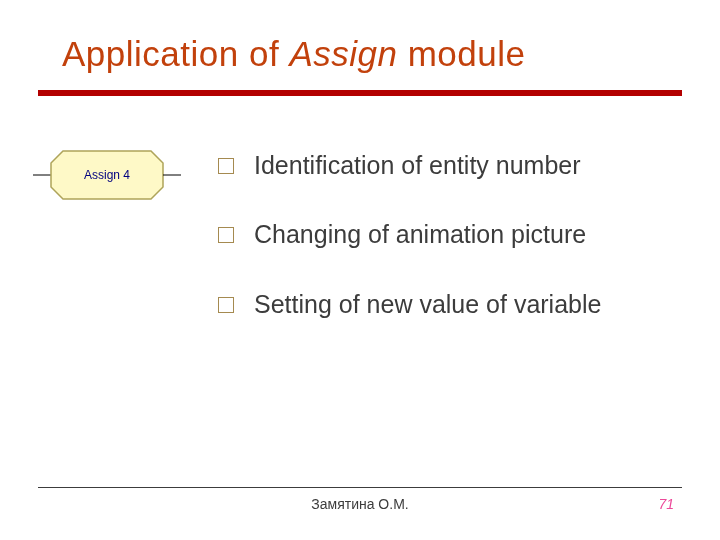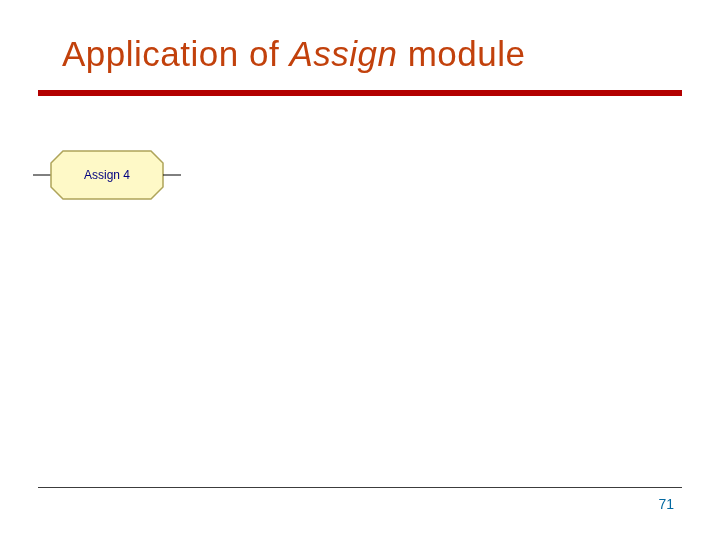--- a/index.html
+++ b/index.html
@@ -110,21 +110,22 @@
     bottom: 28px;
     text-align: center;
     font-size: 14px;
     color: #3c3c3c;
   }
   .footer-page {
     position: absolute;
     right: 46px;
     bottom: 28px;
     font-size: 14px;
-    color: #0369a1;
+    color: #ec4899;
+    font-style: italic;
   }
 </style>
 </head>
 <body>
 
 <div class="slide">
 
   <div class="title">
     <span>Application of </span><span class="italic">Assign</span><span> module</span>
   </div>
@@ -133,17 +134,32 @@
 
   <div class="module-icon">
     <svg width="148" height="60">
       <line class="connector" x1="0" y1="30" x2="18" y2="30"></line>
       <polygon class="assign-shape" points="30,6 118,6 130,18 130,42 118,54 30,54 18,42 18,18"></polygon>
       <line class="connector" x1="130" y1="30" x2="148" y2="30"></line>
     </svg>
     <div class="assign-label">Assign 4</div>
   </div>
 
+  <div class="bullets">
+    <div class="bullet">
+      <div class="bullet-box"></div>
+      <div class="bullet-text">Identification of entity number</div>
+    </div>
+    <div class="bullet">
+      <div class="bullet-box"></div>
+      <div class="bullet-text">Changing of animation picture</div>
+    </div>
+    <div class="bullet">
+      <div class="bullet-box"></div>
+      <div class="bullet-text">Setting of new value of variable</div>
+    </div>
+  </div>
 
   <div class="footer-line"></div>
+  <div class="footer-author">Замятина О.М.</div>
   <div class="footer-page">71</div>
 
 </div>
 
 </body></html>

